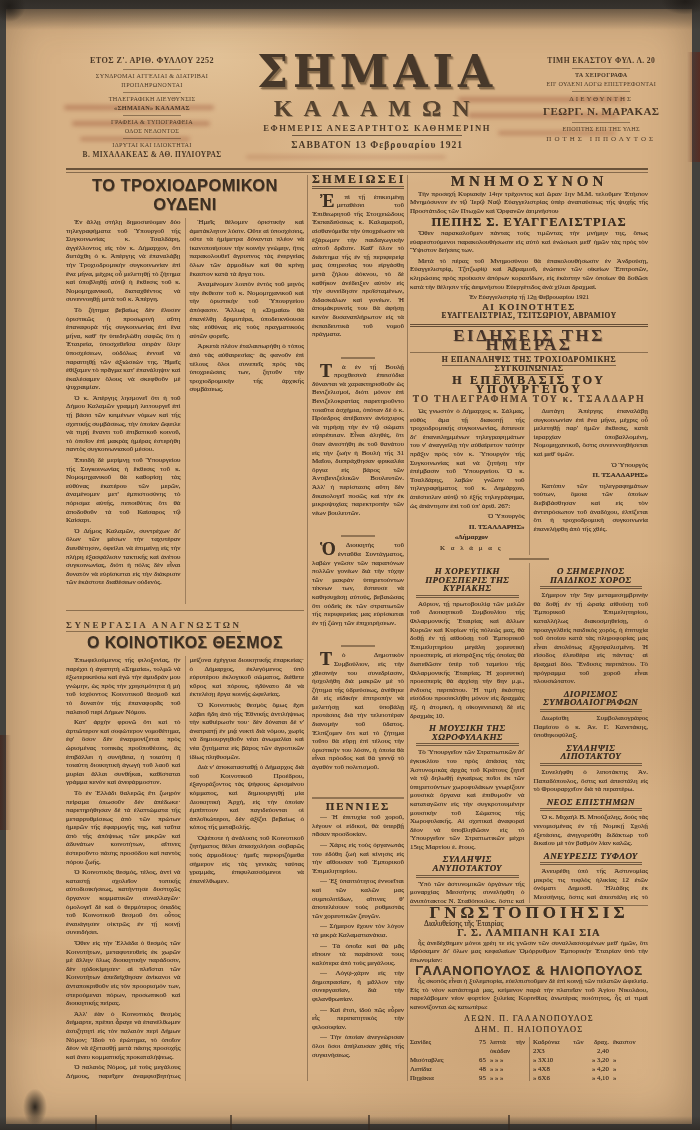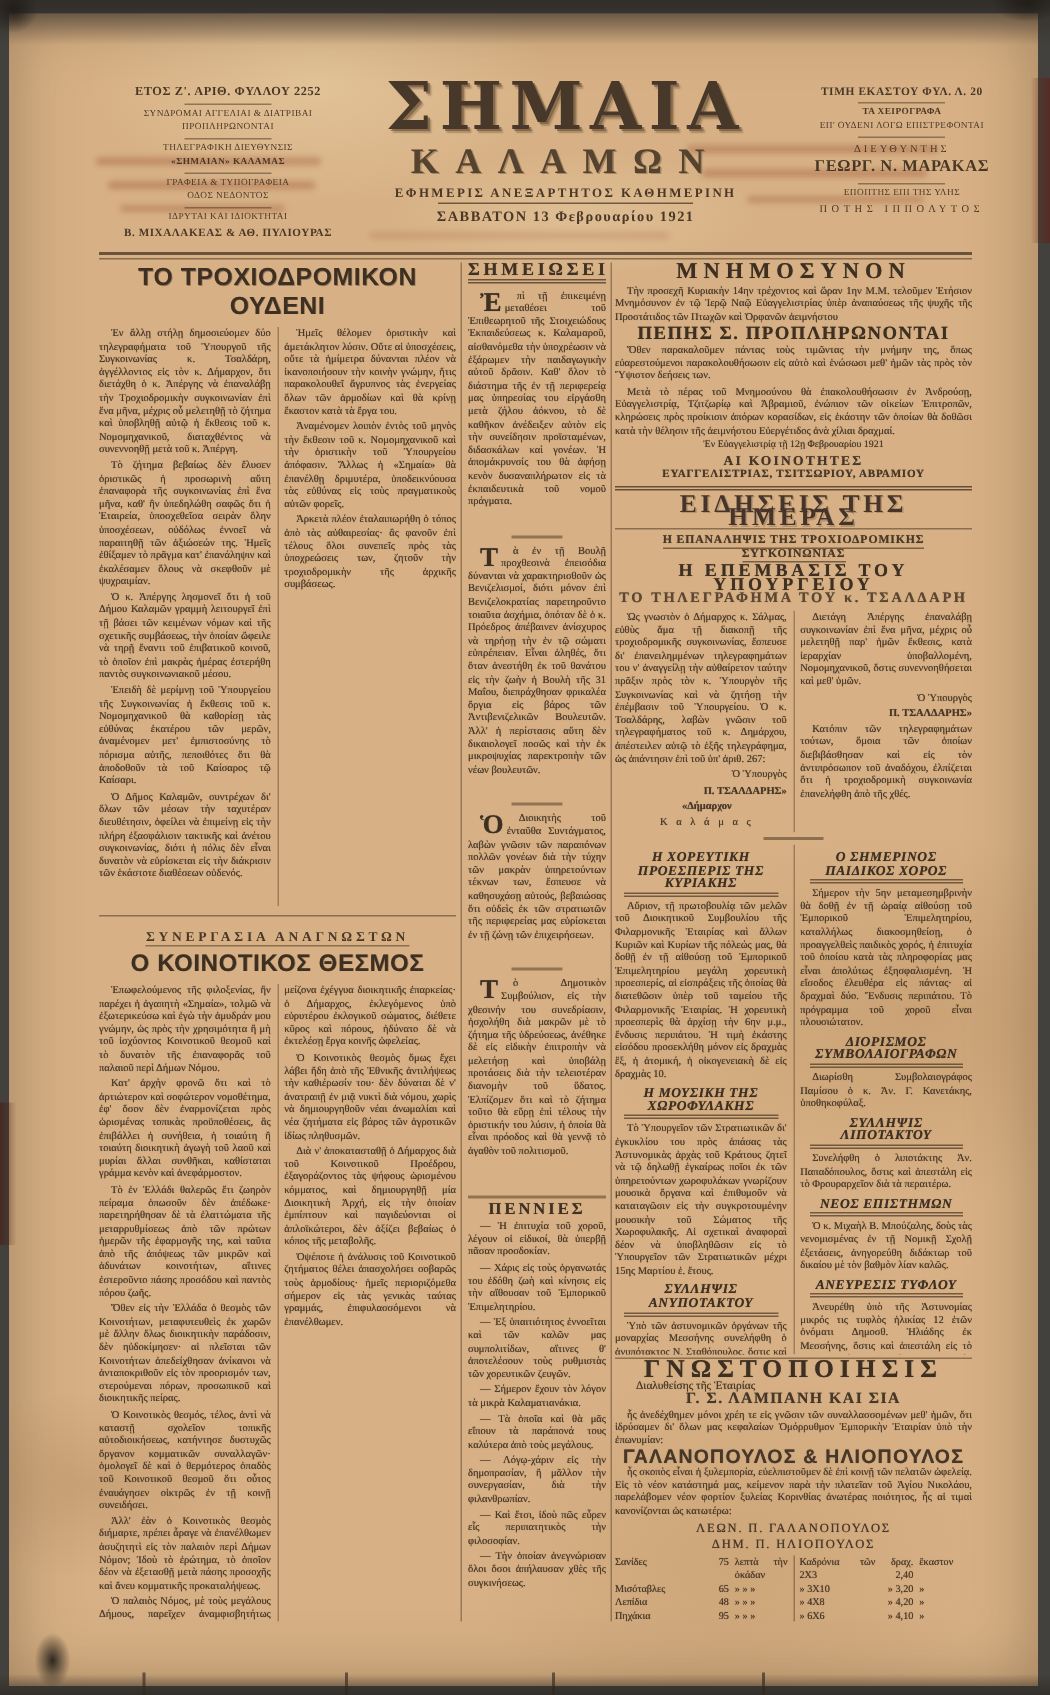--- a/index.html
+++ b/index.html
@@ -58,21 +58,21 @@
   .vrule{width:1px;background:rgba(88,66,44,.5);top:166px;height:906px;}
   #leftcols{left:60px;top:166px;width:238px;height:906px;overflow:hidden;}
   #notescol{left:306px;top:166px;width:92px;height:906px;overflow:hidden;}
   #rightcol{left:404px;top:166px;width:238px;height:906px;overflow:hidden;}
   
   .bt{font-size:7px;line-height:8.6px;text-align:justify;color:#473728;text-shadow:0 0 .5px rgba(70,52,38,.75);}
   .bt p{margin:0 0 2px;text-indent:8px;}
   .cols2{column-count:2;column-gap:9px;column-rule:1px solid rgba(88,66,44,.45);column-fill:auto;overflow:hidden;}
   
   .hl-big{font-family:"Liberation Sans","DejaVu Sans",sans-serif;font-weight:bold;font-size:16.5px;letter-spacing:.4px;text-align:center;color:#3d2f22;margin:1px 0 4px;text-shadow:.5px .5px 0 rgba(90,70,50,.5);}
-  .kicker-wrap{text-align:center;margin:6px 0 2px;border-top:1px solid rgba(88,66,44,.6);padding-top:3px;}
+  .kicker-wrap{text-align:left;margin:6px 0 2px;border-top:1px solid rgba(88,66,44,.6);padding-top:3px;}
   .kicker{font-size:9px;font-weight:bold;letter-spacing:2.5px;color:#4a3827;border-bottom:1px solid rgba(88,66,44,.6);padding-bottom:1px;}
   
   .notes-h{font-size:12px;font-weight:bold;letter-spacing:2.5px;text-align:center;color:#3f3123;border-bottom:3px double rgba(80,60,40,.8);padding-bottom:2px;margin-bottom:4px;}
   .note-item p{margin:0;font-size:7px;line-height:8.6px;text-align:justify;}
   .note-item p::first-letter{font-size:18px;font-weight:bold;float:left;line-height:14px;margin:1px 2px 0 0;color:#3d2f22;}
   .note-item + .note-item{margin-top:18px;}
   .note-item + .note-item::before{content:"";display:block;width:34px;margin:0 auto 4px;border-top:2px solid rgba(88,66,44,.55);}
   #notes-items{height:598px;overflow:hidden;}
   .pennies-h{font-size:11px;font-weight:bold;letter-spacing:2px;text-align:center;color:#3f3123;margin:6px 0 3px;border-top:2px solid rgba(88,66,44,.55);padding-top:3px;}
   #pennies-items{height:248px;overflow:hidden;}
@@ -183,22 +183,22 @@
         <p>Ἀρκετὰ πλέον ἐταλαιπωρήθη ὁ τόπος ἀπὸ τὰς αὐθαιρεσίας· ἂς φανοῦν ἐπὶ τέλους ὅλοι συνεπεῖς πρὸς τὰς ὑποχρεώσεις των, ζητοῦν τὴν τροχιοδρομικὴν τῆς ἀρχικῆς συμβάσεως.</p>
       </div>
     <div class="kicker-wrap">
       <span class="kicker">ΣΥΝΕΡΓΑΣΙΑ ΑΝΑΓΝΩΣΤΩΝ</span>
     </div>
     <h2 class="hl-big" style="font-size:16px;margin-top:2px">Ο ΚΟΙΝΟΤΙΚΟΣ ΘΕΣΜΟΣ</h2>
     <div class="bt cols2" style="height:428px">
         <p>Ἐπωφελούμενος τῆς φιλοξενίας, ἣν παρέχει ἡ ἀγαπητὴ «Σημαία», τολμῶ νὰ ἐξωτερικεύσω καὶ ἐγὼ τὴν ἀμυδράν μου γνώμην, ὡς πρὸς τὴν χρησιμότητα ἢ μὴ τοῦ ἰσχύοντος Κοινοτικοῦ θεσμοῦ καὶ τὸ δυνατὸν τῆς ἐπαναφορᾶς τοῦ παλαιοῦ περὶ Δήμων Νόμου.</p>
         <p>Κατ' ἀρχὴν φρονῶ ὅτι καὶ τὸ ἀρτιώτερον καὶ σοφώτερον νομοθέτημα, ἐφ' ὅσον δὲν ἐναρμονίζεται πρὸς ὡρισμένας τοπικὰς προϋποθέσεις, ἃς ἐπιβάλλει ἡ συνήθεια, ἡ τοιαύτη ἢ τοιαύτη διοικητικὴ ἀγωγὴ τοῦ λαοῦ καὶ μυρίαι ἄλλαι συνθῆκαι, καθίσταται γράμμα κενὸν καὶ ἀνεφάρμοστον.</p>
         <p>Τὸ ἐν Ἑλλάδι θαλερῶς ἔτι ζωηρὸν πείραμα ὁπωσοῦν δὲν ἀπέδωκε· παρετηρήθησαν δὲ τὰ ἐλαττώματα τῆς μεταρρυθμίσεως ἀπὸ τῶν πρώτων ἡμερῶν τῆς ἐφαρμογῆς της, καὶ ταῦτα ἀπὸ τῆς ἀπόψεως τῶν μικρῶν καὶ ἀδυνάτων κοινοτήτων, αἵτινες ἐστεροῦντο πάσης προσόδου καὶ παντὸς πόρου ζωῆς.</p>
+        <p>Ὁ Κοινοτικὸς θεσμός, τέλος, ἀντὶ νὰ καταστῇ σχολεῖον τοπικῆς αὐτοδιοικήσεως, κατήντησε δυστυχῶς ὄργανον κομματικῶν συναλλαγῶν· ὁμολογεῖ δὲ καὶ ὁ θερμότερος ὀπαδὸς τοῦ Κοινοτικοῦ θεσμοῦ ὅτι οὗτος ἐναυάγησεν οἰκτρῶς ἐν τῇ κοινῇ συνειδήσει.</p>
         <p>Ὅθεν εἰς τὴν Ἑλλάδα ὁ θεσμὸς τῶν Κοινοτήτων, μεταφυτευθεὶς ἐκ χωρῶν μὲ ἄλλην ὅλως διοικητικὴν παράδοσιν, δὲν ηὐδοκίμησεν· αἱ πλεῖσται τῶν Κοινοτήτων ἀπεδείχθησαν ἀνίκανοι νὰ ἀνταποκριθοῦν εἰς τὸν προορισμόν των, στερούμεναι πόρων, προσωπικοῦ καὶ διοικητικῆς πείρας.</p>
-        <p>Ὁ Κοινοτικὸς θεσμός, τέλος, ἀντὶ νὰ καταστῇ σχολεῖον τοπικῆς αὐτοδιοικήσεως, κατήντησε δυστυχῶς ὄργανον κομματικῶν συναλλαγῶν· ὁμολογεῖ δὲ καὶ ὁ θερμότερος ὀπαδὸς τοῦ Κοινοτικοῦ θεσμοῦ ὅτι οὗτος ἐναυάγησεν οἰκτρῶς ἐν τῇ κοινῇ συνειδήσει.</p>
         <p>Ἀλλ' ἐὰν ὁ Κοινοτικὸς θεσμὸς διήμαρτε, πρέπει ἆραγε νὰ ἐπανέλθωμεν ἀσυζητητὶ εἰς τὸν παλαιὸν περὶ Δήμων Νόμον; Ἰδοὺ τὸ ἐρώτημα, τὸ ὁποῖον δέον νὰ ἐξετασθῇ μετὰ πάσης προσοχῆς καὶ ἄνευ κομματικῆς προκαταλήψεως.</p>
         <p>Ὁ παλαιὸς Νόμος, μὲ τοὺς μεγάλους Δήμους, παρεῖχεν ἀναμφισβητήτως μείζονα ἐχέγγυα διοικητικῆς ἐπαρκείας· ὁ Δήμαρχος, ἐκλεγόμενος ὑπὸ εὐρυτέρου ἐκλογικοῦ σώματος, διέθετε κῦρος καὶ πόρους, ἠδύνατο δὲ νὰ ἐκτελέσῃ ἔργα κοινῆς ὠφελείας.</p>
         <p>Ὁ Κοινοτικὸς θεσμὸς ὅμως ἔχει λάβει ἤδη ἀπὸ τῆς Ἐθνικῆς ἀντιλήψεως τὴν καθιέρωσίν του· δὲν δύναται δὲ ν' ἀνατραπῇ ἐν μιᾷ νυκτὶ διὰ νόμου, χωρὶς νὰ δημιουργηθοῦν νέαι ἀνωμαλίαι καὶ νέα ζητήματα εἰς βάρος τῶν ἀγροτικῶν ἰδίως πληθυσμῶν.</p>
         <p>Διὰ ν' ἀποκατασταθῇ ὁ Δήμαρχος διὰ τοῦ Κοινοτικοῦ Προέδρου, ἐξαγοράζοντος τὰς ψήφους ὡρισμένου κόμματος, καὶ δημιουργηθῇ μία Διοικητικὴ Ἀρχή, εἰς τὴν ὁποίαν ἐμπίπτουν καὶ παγιδεύονται οἱ ἁπλοϊκώτεροι, δὲν ἀξίζει βεβαίως ὁ κόπος τῆς μεταβολῆς.</p>
         <p>Ὀψέποτε ἡ ἀνάλυσις τοῦ Κοινοτικοῦ ζητήματος θέλει ἀπασχολήσει σοβαρῶς τοὺς ἁρμοδίους· ἡμεῖς περιοριζόμεθα σήμερον εἰς τὰς γενικὰς ταύτας γραμμάς, ἐπιφυλασσόμενοι νὰ ἐπανέλθωμεν.</p>
       </div>
 
   </div>
 
   <div id="notescol" class="abs bt">
@@ -226,21 +226,21 @@
         <p class="penny">— Τὰ ὁποῖα καὶ θὰ μᾶς εἴπουν τὰ παράπονά τους καλύτερα ἀπὸ τοὺς μεγάλους.</p>
         <p class="penny">— Λόγῳ-χάριν εἰς τὴν δημοπρασίαν, ἢ μᾶλλον τὴν συνεργασίαν, διὰ τὴν φιλανθρωπίαν.</p>
         <p class="penny">— Καὶ ἔτσι, ἰδοὺ πῶς εὗρεν εἷς περιπατητικὸς τὴν φιλοσοφίαν.</p>
         <p class="penny">— Τὴν ὁποίαν ἀνεγνώρισαν ὅλοι ὅσοι ἀπήλαυσαν χθὲς τῆς συγκινήσεως.</p>
       </div>
   </div>
 
   <div id="rightcol" class="abs bt">
     <h2 class="h-mnimo">ΜΝΗΜΟΣΥΝΟΝ</h2>
     <p style="text-indent:8px;margin:0 0 2px">Τὴν προσεχῆ Κυριακὴν 14ην τρέχοντος καὶ ὥραν 1ην Μ.Μ. τελοῦμεν Ἐτήσιον Μνημόσυνον ἐν τῷ Ἱερῷ Ναῷ Εὐαγγελιστρίας ὑπὲρ ἀναπαύσεως τῆς ψυχῆς τῆς Προστάτιδος τῶν Πτωχῶν καὶ Ὀρφανῶν ἀειμνήστου</p>
-    <h3 class="h-pepis">ΠΕΠΗΣ Σ. ΠΡΟΠΛΗΡΩΝΟΝΤΑΙ</h3>
+    <h3 class="h-pepis">ΠΕΠΗΣ Σ. ΕΥΑΓΓΕΛΙΣΤΡΙΑΣ</h3>
     <p style="text-indent:8px;margin:0 0 2px">Ὅθεν παρακαλοῦμεν πάντας τοὺς τιμῶντας τὴν μνήμην της, ὅπως εὐαρεστούμενοι παρακολουθήσωσιν εἰς αὐτὸ καὶ ἑνώσωσι μεθ' ἡμῶν τὰς πρὸς τὸν Ὕψιστον δεήσεις των.</p>
     <p style="text-indent:8px;margin:0 0 2px">Μετὰ τὸ πέρας τοῦ Μνημοσύνου θὰ ἐπακολουθήσωσιν ἐν Ἀνδρούσῃ, Εὐαγγελιστρίᾳ, Τζιτζωρίῳ καὶ Ἀβραμιοῦ, ἐνώπιον τῶν οἰκείων Ἐπιτροπῶν, κληρώσεις πρὸς προίκισιν ἀπόρων κορασίδων, εἰς ἑκάστην τῶν ὁποίων θὰ δοθῶσι κατὰ τὴν θέλησιν τῆς ἀειμνήστου Εὐεργέτιδος ἀνὰ χίλιαι δραχμαί.</p>
     <div class="mnimo-date">Ἐν Εὐαγγελιστρίᾳ τῇ 12ῃ Φεβρουαρίου 1921</div>
     <div class="h-koino">ΑΙ ΚΟΙΝΟΤΗΤΕΣ</div>
     <div class="h-comm">ΕΥΑΓΓΕΛΙΣΤΡΙΑΣ, ΤΣΙΤΣΩΡΙΟΥ, ΑΒΡΑΜΙΟΥ</div>
     <div class="heavy-rule"></div>
     <div class="banner">ΕΙΔΗΣΕΙΣ ΤΗΣ ΗΜΕΡΑΣ</div>
     <div class="sub1"><span>Η ΕΠΑΝΑΛΗΨΙΣ ΤΗΣ ΤΡΟΧΙΟΔΡΟΜΙΚΗΣ ΣΥΓΚΟΙΝΩΝΙΑΣ</span></div>
     <div class="sub2">Η ΕΠΕΜΒΑΣΙΣ ΤΟΥ ΥΠΟΥΡΓΕΙΟΥ</div>
     <div class="sub3">ΤΟ ΤΗΛΕΓΡΑΦΗΜΑ ΤΟΥ κ. ΤΣΑΛΔΑΡΗ</div>

